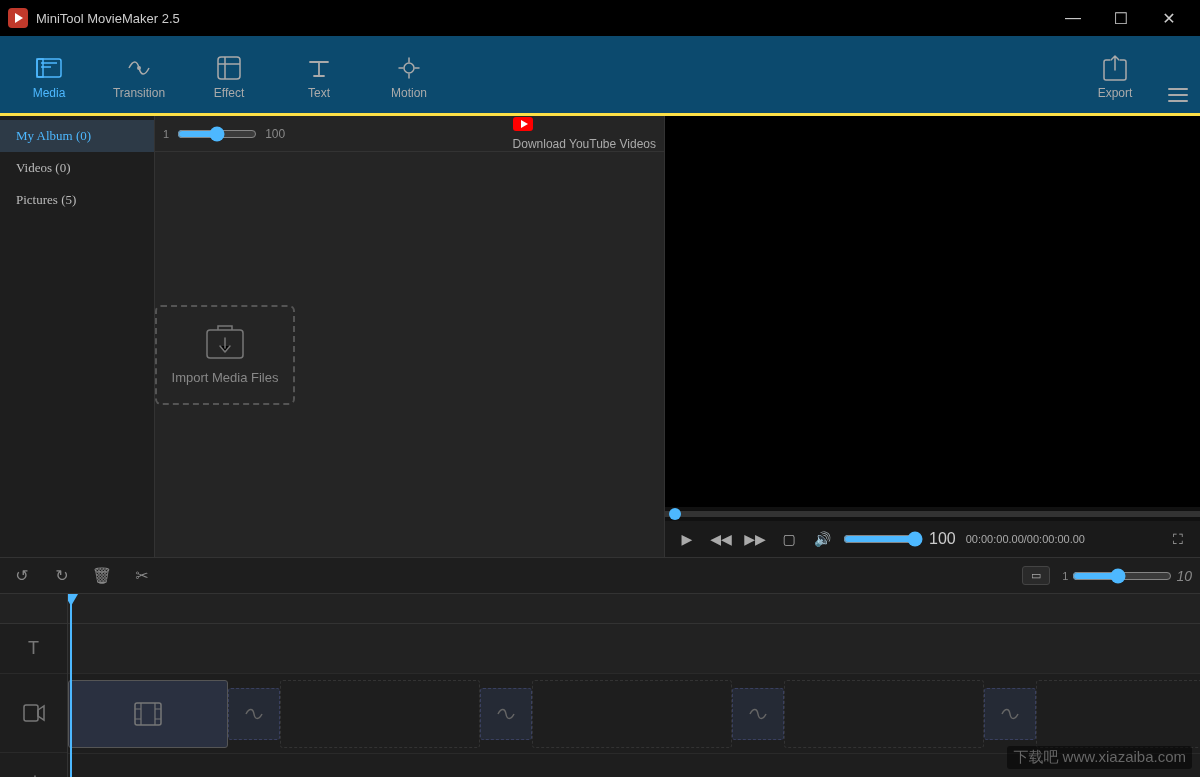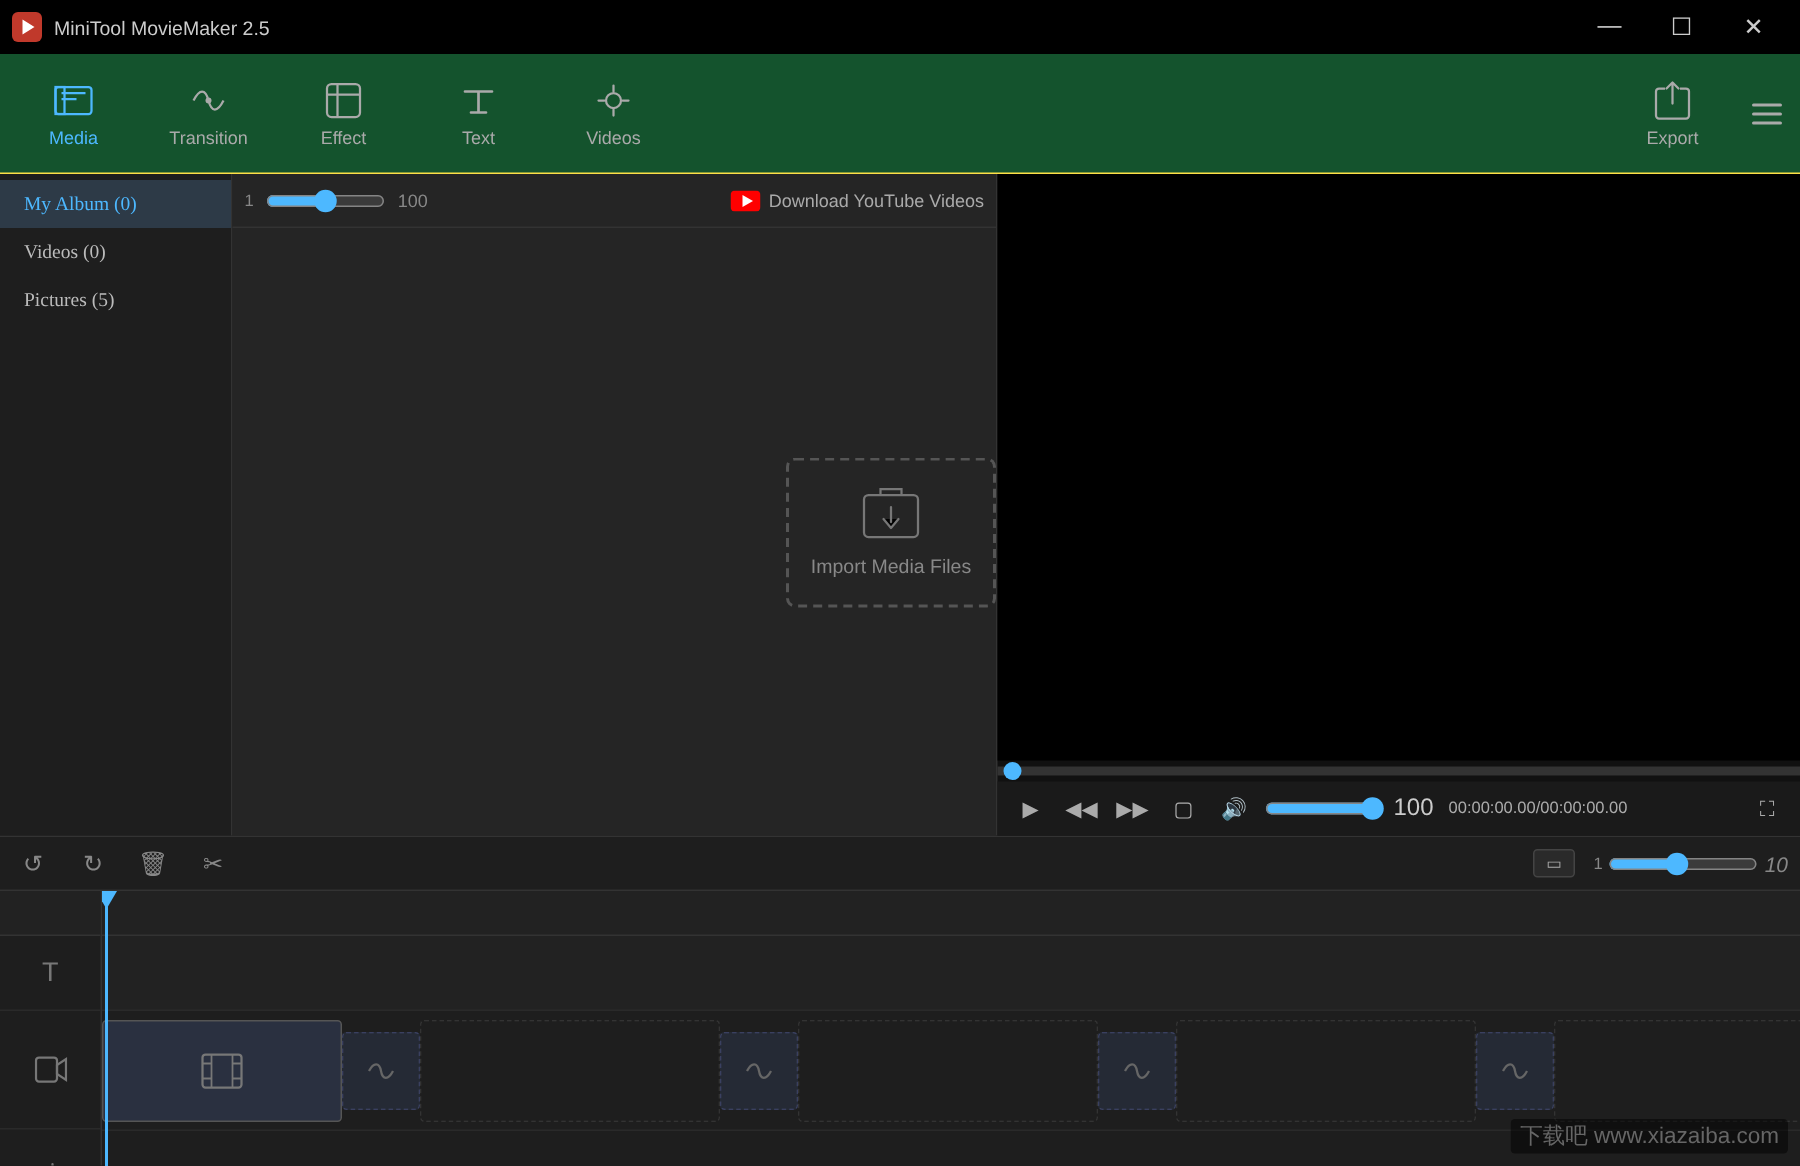--- a/index.html
+++ b/index.html
@@ -12,22 +12,22 @@
       justify-content: space-between;
     }
     #titlebar-left { display: flex; align-items: center; gap: 8px; }
     #app-icon { width: 20px; height: 20px; }
     #titlebar-title { font-size: 13px; color: #ccc; }
     #titlebar-controls { display: flex; gap: 2px; }
     .title-btn { width: 46px; height: 30px; background: transparent; border: none; color: #ccc; font-size: 16px; cursor: pointer; display: flex; align-items: center; justify-content: center; }
 
     
     #toolbar {
-      display: flex; align-items: center; height: 80px;
-      background: #14532d; border-bottom: 1px solid #fde047;
+      display: flex; align-items: flex-end; height: 80px;
+      background: #0c4a6e; border-bottom: 3px solid #fde047;
       padding: 0 4px;
     }
     .toolbar-item {
       display: flex; flex-direction: column; align-items: center;
       justify-content: center; width: 90px; height: 72px;
       cursor: pointer; border-radius: 4px; gap: 4px;
       color: #aaa; font-size: 12px;
     }
     .toolbar-item.active { color: #4db8ff; }
     .toolbar-item svg { width: 28px; height: 28px; }
@@ -57,25 +57,25 @@
       flex: 1; background: #252525;
       display: flex; flex-direction: column;
     }
     #media-toolbar {
       display: flex; align-items: center; height: 36px;
       padding: 0 8px; gap: 8px; border-bottom: 1px solid #333;
     }
     #zoom-slider { width: 80px; accent-color: #4db8ff; }
     #zoom-value { font-size: 12px; color: #888; }
     #youtube-btn {
-      margin-left: auto; display: flex; align-items: flex-end; gap: 6px;
-      font-size: 12px; color: #aaa; cursor: pointer;
+      margin-left: auto; display: flex; align-items: flex-start; gap: 6px;
+      font-size: 12px; color: #aaa; cursor: pointer; flex-direction: column;
     }
     #media-content {
-      flex: 1; display: flex; align-items: center; justify-content: flex-end;
+      flex: 1; display: flex; align-items: center; justify-content: flex-start;
     }
     #import-box {
       display: flex; flex-direction: column; align-items: center;
       justify-content: center; gap: 10px;
       width: 140px; height: 100px;
       border: 2px dashed #555; border-radius: 6px;
       cursor: pointer; color: #888; font-size: 13px;
     }
 
     
@@ -224,21 +224,21 @@
       <path d="M5 8h18M14 8v14M9 22h10" stroke="#aaa" stroke-width="1.8" stroke-linecap="round"></path>
     </svg>
     <span>Text</span>
   </div>
 
   <div class="toolbar-item">
     <svg viewBox="0 0 28 28" fill="none">
       <circle cx="14" cy="14" r="5" stroke="#aaa" stroke-width="1.5" fill="none"></circle>
       <path d="M14 4v4M14 20v4M4 14h4M20 14h4" stroke="#aaa" stroke-width="1.5" stroke-linecap="round"></path>
     </svg>
-    <span>Videos</span>
+    <span>Motion</span>
   </div>
 
   <div id="toolbar-spacer"></div>
 
 
   <div class="toolbar-item">
     <svg viewBox="0 0 28 28" fill="none">
       <path d="M9 6h-4a2 2 0 0 0-2 2v16a2 2 0 0 0 2 2h18a2 2 0 0 0 2-2V8a2 2 0 0 0-2-2h-4" stroke="#aaa" stroke-width="1.5" fill="none"></path>
       <path d="M14 2v14M10 6l4-4 4 4" stroke="#aaa" stroke-width="1.5" stroke-linecap="round" stroke-linejoin="round"></path>
     </svg>

